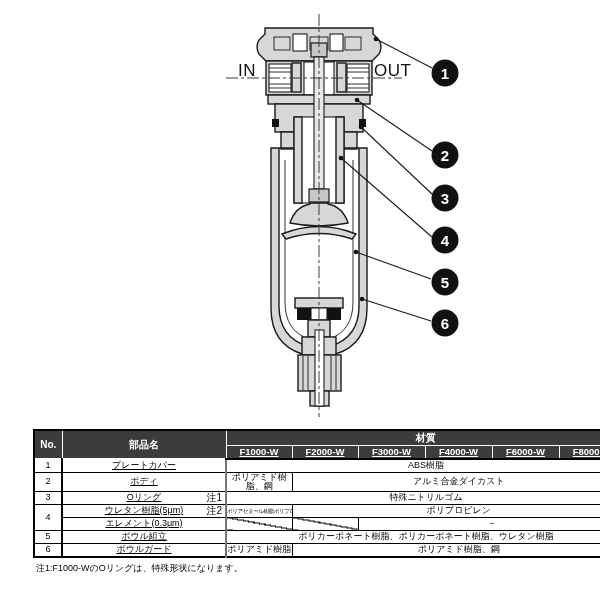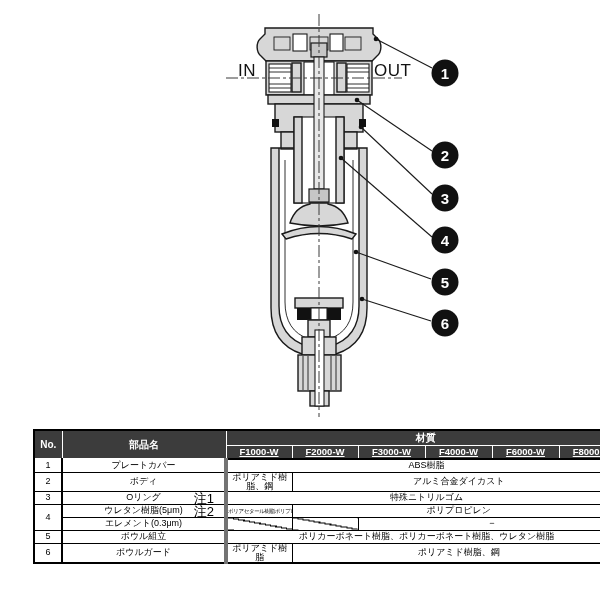--- a/index.html
+++ b/index.html
@@ -22,23 +22,23 @@
   #mat-table{position:absolute;top:429px;left:5px;width:592px;border-collapse:collapse;
              table-layout:fixed;font-size:9px;line-height:1;}
   #mat-table th,#mat-table td{padding:0;text-align:center;vertical-align:middle;overflow:hidden;}
   #mat-table th{background:#3c3c3c;color:#fff;font-weight:bold;border:1.5px solid #fff;}
   #mat-table .h1{height:15px;font-size:10px;}
   #mat-table .h2 th{height:12px;font-size:9.5px;border-bottom:2px solid #000;text-decoration:underline;}
   #mat-table td{border:1px solid #000;height:12px;}
   #mat-table{border:2px solid #000;}
   #mat-table td.no-col{border-right:2px solid #000;}
   #mat-table th.no-col{border-right:1.5px solid #fff;}
-  #mat-table td.part-col{border-right:4px solid #737373;position:relative;}
+  #mat-table td.part-col{border-right:2px solid #737373;position:relative;text-decoration:underline;}
   #mat-table .rowsep{border-top:1.6px solid #000;}
-  .note-ref{position:absolute;right:10px;top:50%;transform:translateY(-50%);font-size:13px;}
+  .note-ref{position:absolute;right:3px;top:50%;transform:translateY(-50%);font-size:10px;}
   .tiny{font-size:5.5px;letter-spacing:-0.4px;white-space:nowrap;}
   td.diag{background-image:linear-gradient(to top right,
           transparent calc(50% - 0.6px),#000 calc(50% - 0.6px),
           #000 calc(50% + 0.6px),transparent calc(50% + 0.6px));}
 
   #notes{position:absolute;top:562px;left:8px;font-size:9px;line-height:12px;}
 </style>
 </head>
 <body>
 
@@ -241,15 +241,16 @@
     <tr>
       <td class="no-col rowsep">6</td>
       <td class="part-col rowsep">ボウルガード</td>
       <td class="rowsep">ポリアミド樹脂</td>
       <td colspan="5" class="rowsep">ポリアミド樹脂、鋼</td>
     </tr>
   </tbody>
     </table>
 
   <div id="notes">
+    <div>注1:F1000-WのOリングは、特殊形状になります。</div>
   </div>
 
 </div>
 
 </body></html>

